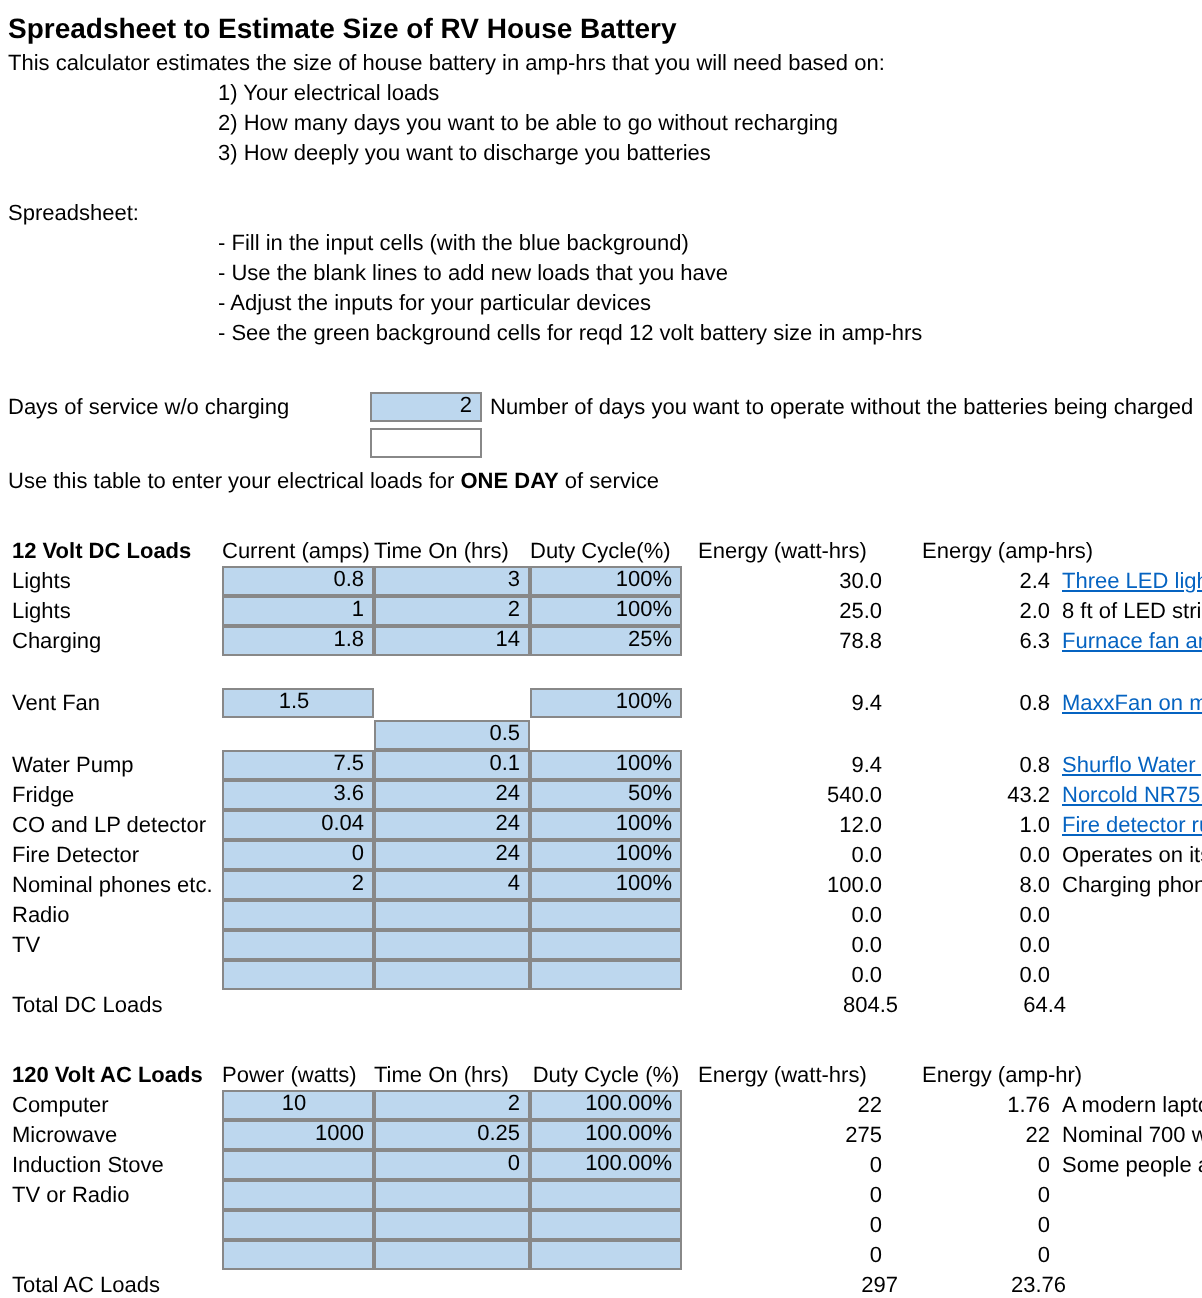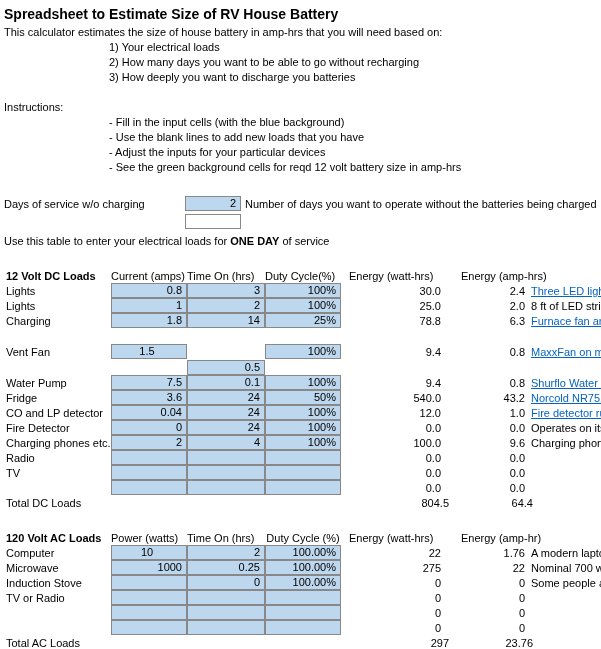--- a/index.html
+++ b/index.html
@@ -26,21 +26,21 @@
 <div class="row">
     <span>This calculator estimates the size of house battery in amp-hrs that you will need based on:</span>
   </div>
 <div id="intro-items">
     <div class="row indent">1) Your electrical loads</div>
     <div class="row indent">2) How many days you want to be able to go without recharging</div>
     <div class="row indent">3) How deeply you want to discharge you batteries</div>
   </div>
 <div class="row" style="height:15px"></div>
 <div class="row">
-    <span>Instructions:</span>
+    <span>Spreadsheet:</span>
   </div>
 <div id="instr-items">
     <div class="row indent">- Fill in the input cells (with the blue background)</div>
     <div class="row indent">- Use the blank lines to add new loads that you have</div>
     <div class="row indent">- Adjust the inputs for your particular devices</div>
     <div class="row indent">- See the green background cells for reqd 12 volt battery size in amp-hrs</div>
   </div>
 <div class="row" style="height:22px"></div>
 
 <div class="row">
@@ -132,26 +132,26 @@
     <div class="row">
       <div class="c0">Fire Detector</div>
       <div class="c1 in" style="text-align: right; padding-right: 4px;">0</div>
       <div class="c2 in" style="text-align: right; padding-right: 4px;">24</div>
       <div class="c3 in" style="text-align: right;">100%</div>
       <div class="c4">0.0</div>
       <div class="c5">0.0</div>
       <div class="c6">Operates on its own battery</div>
     </div>
     <div class="row">
-      <div class="c0">Charging phones etc.</div>
+      <div class="c0">Nominal phones etc.</div>
       <div class="c1 in" style="text-align: right; padding-right: 4px;">2</div>
       <div class="c2 in" style="text-align: right; padding-right: 4px;">4</div>
       <div class="c3 in" style="text-align: right;">100%</div>
       <div class="c4">100.0</div>
-      <div class="c5">9.6</div>
+      <div class="c5">8.0</div>
       <div class="c6">Charging phones etc. using 12 vol</div>
     </div>
     <div class="row">
       <div class="c0">Radio</div>
       <div class="c1 in" style="text-align: right; padding-right: 4px;"></div>
       <div class="c2 in" style="text-align: right; padding-right: 4px;"></div>
       <div class="c3 in" style="text-align: right;"></div>
       <div class="c4">0.0</div>
       <div class="c5">0.0</div>
       <div class="c6"></div>

